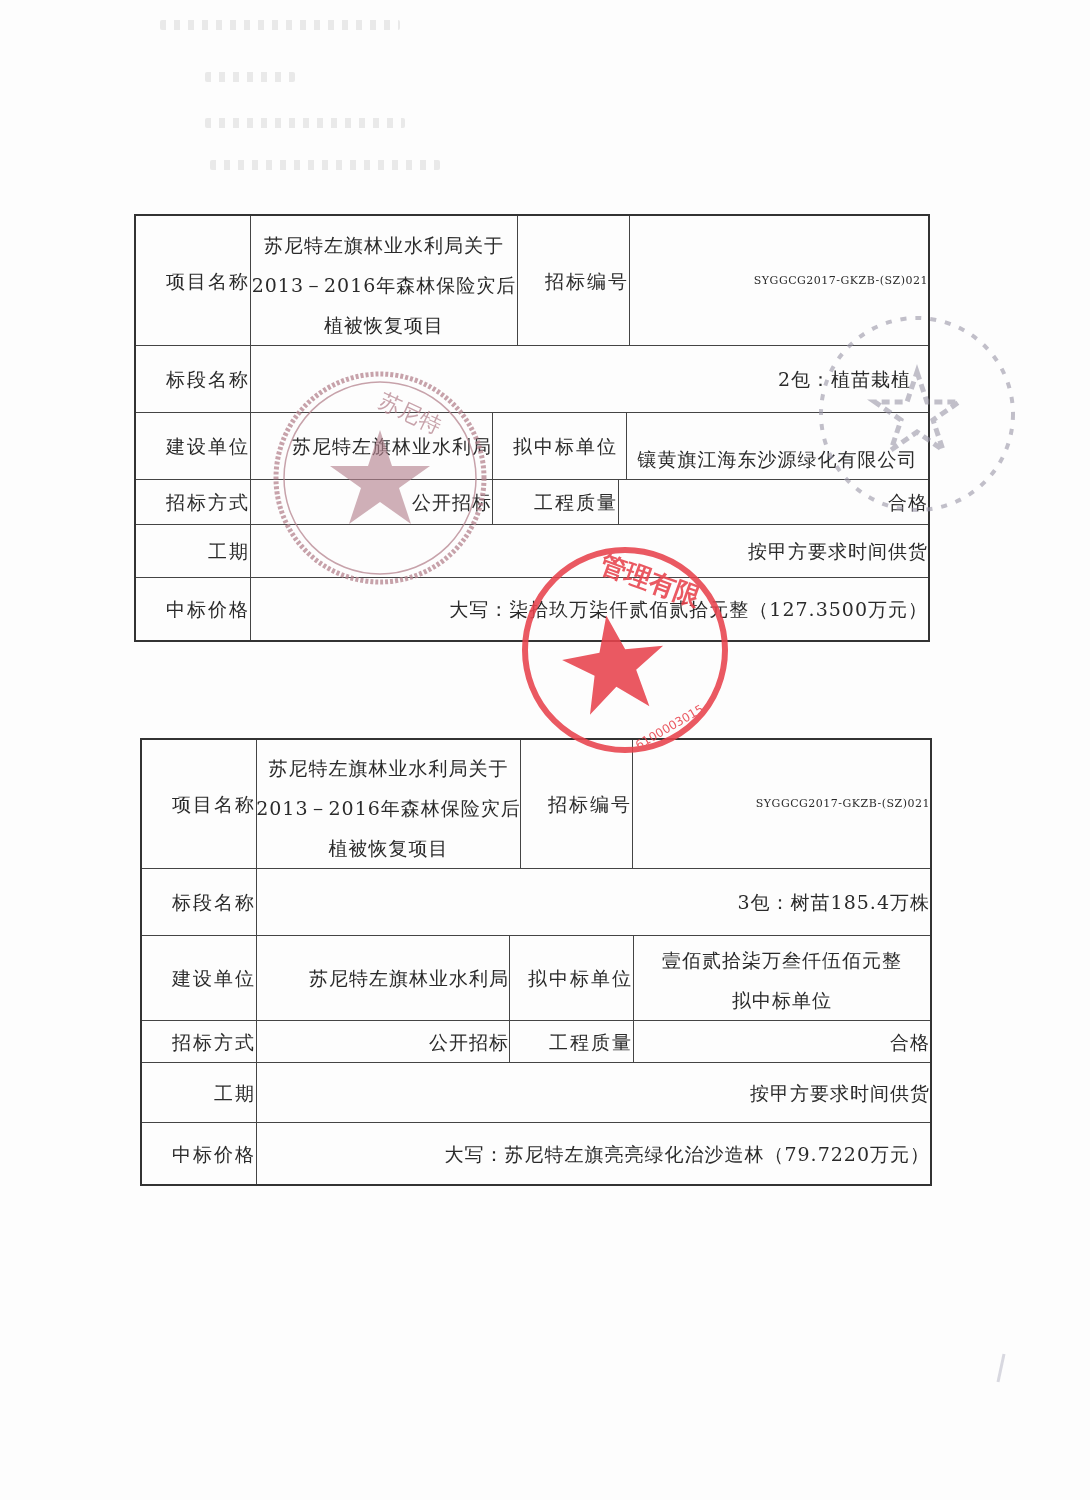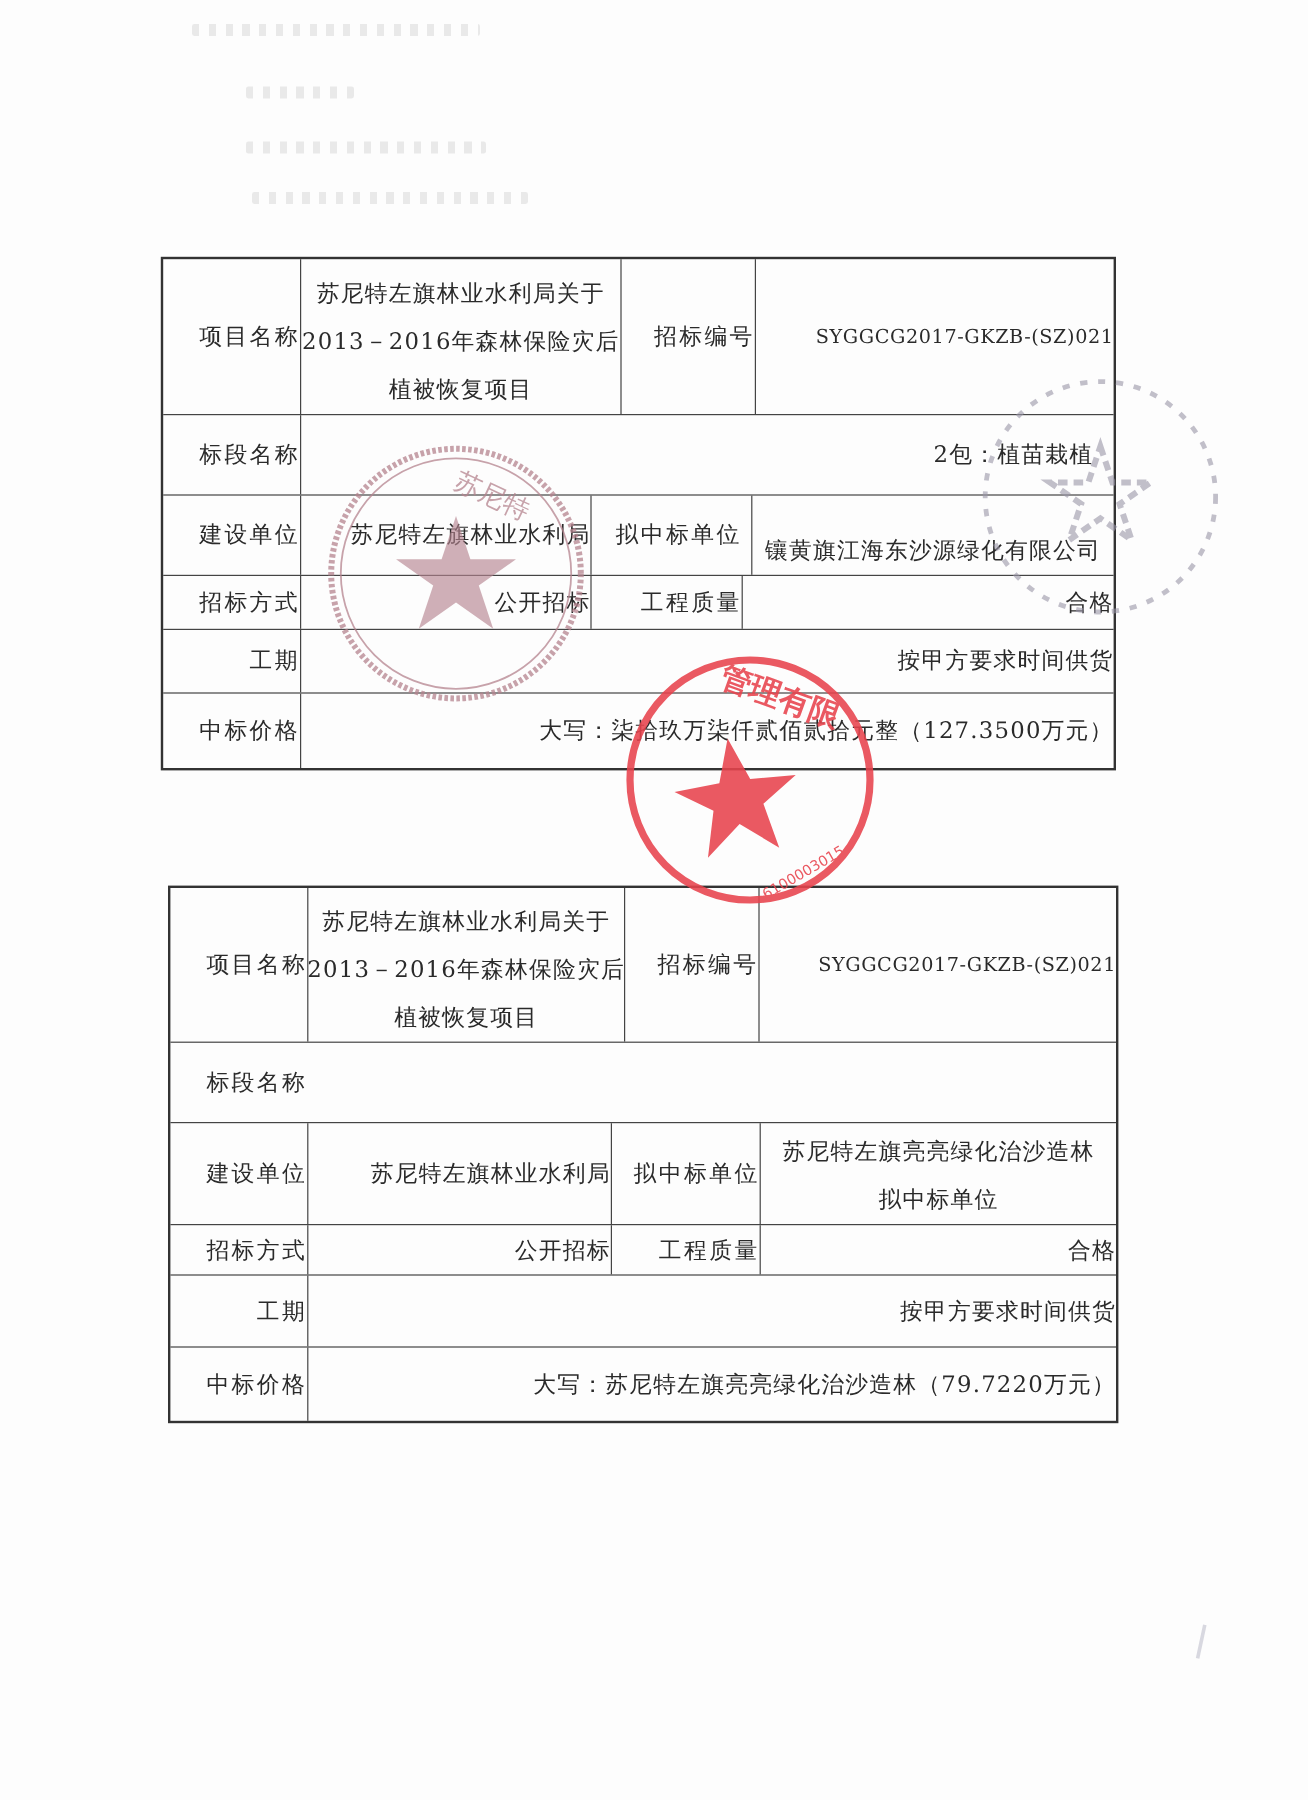--- a/index.html
+++ b/index.html
@@ -22,21 +22,21 @@
   .row.first { border-top: none; }
   .cell {
     position: absolute; top: 0; bottom: 0; box-sizing: border-box;
     display: flex; align-items: center; justify-content: flex-end; text-align: center;
     font-size: 19px; line-height: 40px; letter-spacing: 1px;
   }
   .cell.bl { border-left: 1.5px solid #444; }
   .cell.multi { flex-direction: column; }
   .cell .ln { display: block; white-space: nowrap; }
   .label { letter-spacing: 2px; }
-  .code { font-size: 16px; letter-spacing: 0.5px; }
+  .code { font-size: 11px; letter-spacing: 0.5px; }
 
   .stamp { position: absolute; pointer-events: none; }
   .stamp svg { display: block; }
 </style>
 </head>
 <body>
 
 <div class="faint-header">
   <div class="faint-line" style="left:160px;top:20px;width:240px;"></div>
   <div class="faint-line" style="left:205px;top:72px;width:90px;"></div>
@@ -95,27 +95,28 @@
     <div class="cell bl multi" style="left:114px;width:264px;">
       <span class="ln">苏尼特左旗林业水利局关于</span>
       <span class="ln">2013－2016年森林保险灾后</span>
       <span class="ln">植被恢复项目</span>
     </div>
     <div class="cell bl label" style="left:378px;width:112px;">招标编号</div>
     <div class="cell bl code" style="left:490px;right:0;">SYGGCG2017-GKZB-(SZ)021</div>
   </div>
   <div class="row" style="top:128px;height:67px;">
     <div class="cell label" style="left:0;width:114px;">标段名称</div>
+    <div class="cell bl" style="left:114px;right:0;">3包：树苗185.4万株</div>
   </div>
   <div class="row" style="top:195px;height:85px;">
     <div class="cell label" style="left:0;width:114px;">建设单位</div>
     <div class="cell bl" style="left:114px;width:253px;">苏尼特左旗林业水利局</div>
     <div class="cell bl label" style="left:367px;width:124px;">拟中标单位</div>
     <div class="cell bl multi" style="left:491px;right:0;">
-      <span class="ln">苏尼特左旗亮亮绿化治沙造林</span>
+      <span class="ln">壹佰贰拾柒万叁仟伍佰元整</span>
       <span class="ln">拟中标单位</span>
     </div>
   </div>
   <div class="row" style="top:280px;height:42px;">
     <div class="cell label" style="left:0;width:114px;">招标方式</div>
     <div class="cell bl" style="left:114px;width:253px;">公开招标</div>
     <div class="cell bl label" style="left:367px;width:124px;">工程质量</div>
     <div class="cell bl" style="left:491px;right:0;">合格</div>
   </div>
   <div class="row" style="top:322px;height:60px;">

